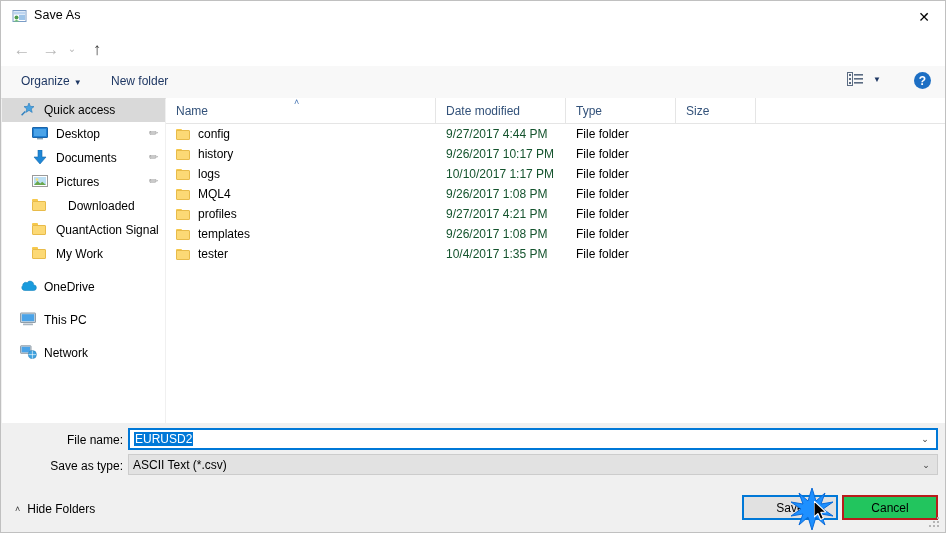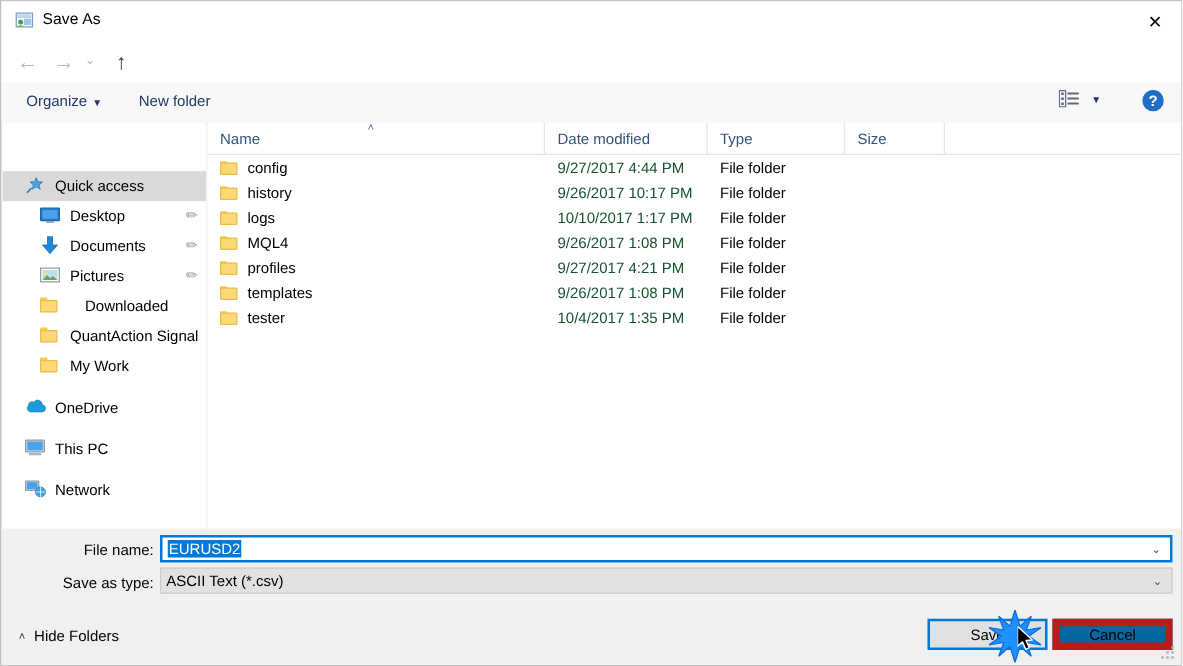--- a/index.html
+++ b/index.html
@@ -384,22 +384,22 @@
     align-items: center;
     font-size: 12px;
     color: #000;
     cursor: default;
   }
   .hide-caret { font-size: 9px; color: #3a3a3a; margin-right: 7px; }
 
   .btn {
     position: absolute;
     height: 25px;
-    background: #0369a1;
-    border: 6px solid #b91c1c;
+    background: #22c55e;
+    border: 2px solid #b91c1c;
     box-sizing: border-box;
     display: flex;
     align-items: center;
     justify-content: center;
     font-size: 12px;
     color: #000;
     cursor: default;
   }
   .btn-save {
     left: 741px; top: 494px;
@@ -527,21 +527,21 @@
       </span>
       <span class="view-caret">▼</span>
     </div>
 
     <div class="tb-help">
       <span>?</span>
     </div>
   </div>
 
   <div class="sidebar">
-      <div class="side-item selected" style="padding-left: 18px; margin-top: 39px;">
+      <div class="side-item selected" style="padding-left: 18px;">
         <span class="s-icon"><svg width="16" height="15" viewBox="0 0 16 15">
             <path d="M9 1 L10.4 4.4 L14 4.6 L11.2 6.9 L12.2 10.4 L9 8.4 L5.8 10.4 L6.8 6.9 L4 4.6 L7.6 4.4 Z" fill="#4aa3e0" stroke="#2e7fbf" stroke-width="0.7"></path>
             <line x1="5.2" y1="9.4" x2="1.6" y2="13.2" stroke="#2e7fbf" stroke-width="1.4"></line>
           </svg></span>
         <span class="s-label">Quick access</span>
       </div>
       <div class="side-item" style="padding-left: 30px;">
         <span class="s-icon"><svg width="16" height="14" viewBox="0 0 16 14">
             <rect x="0.5" y="1.5" width="15" height="10" rx="0.5" fill="#1e7fd4" stroke="#1b64a8"></rect>
             <rect x="2" y="3" width="12" height="7" fill="#4aa3e8"></rect>

